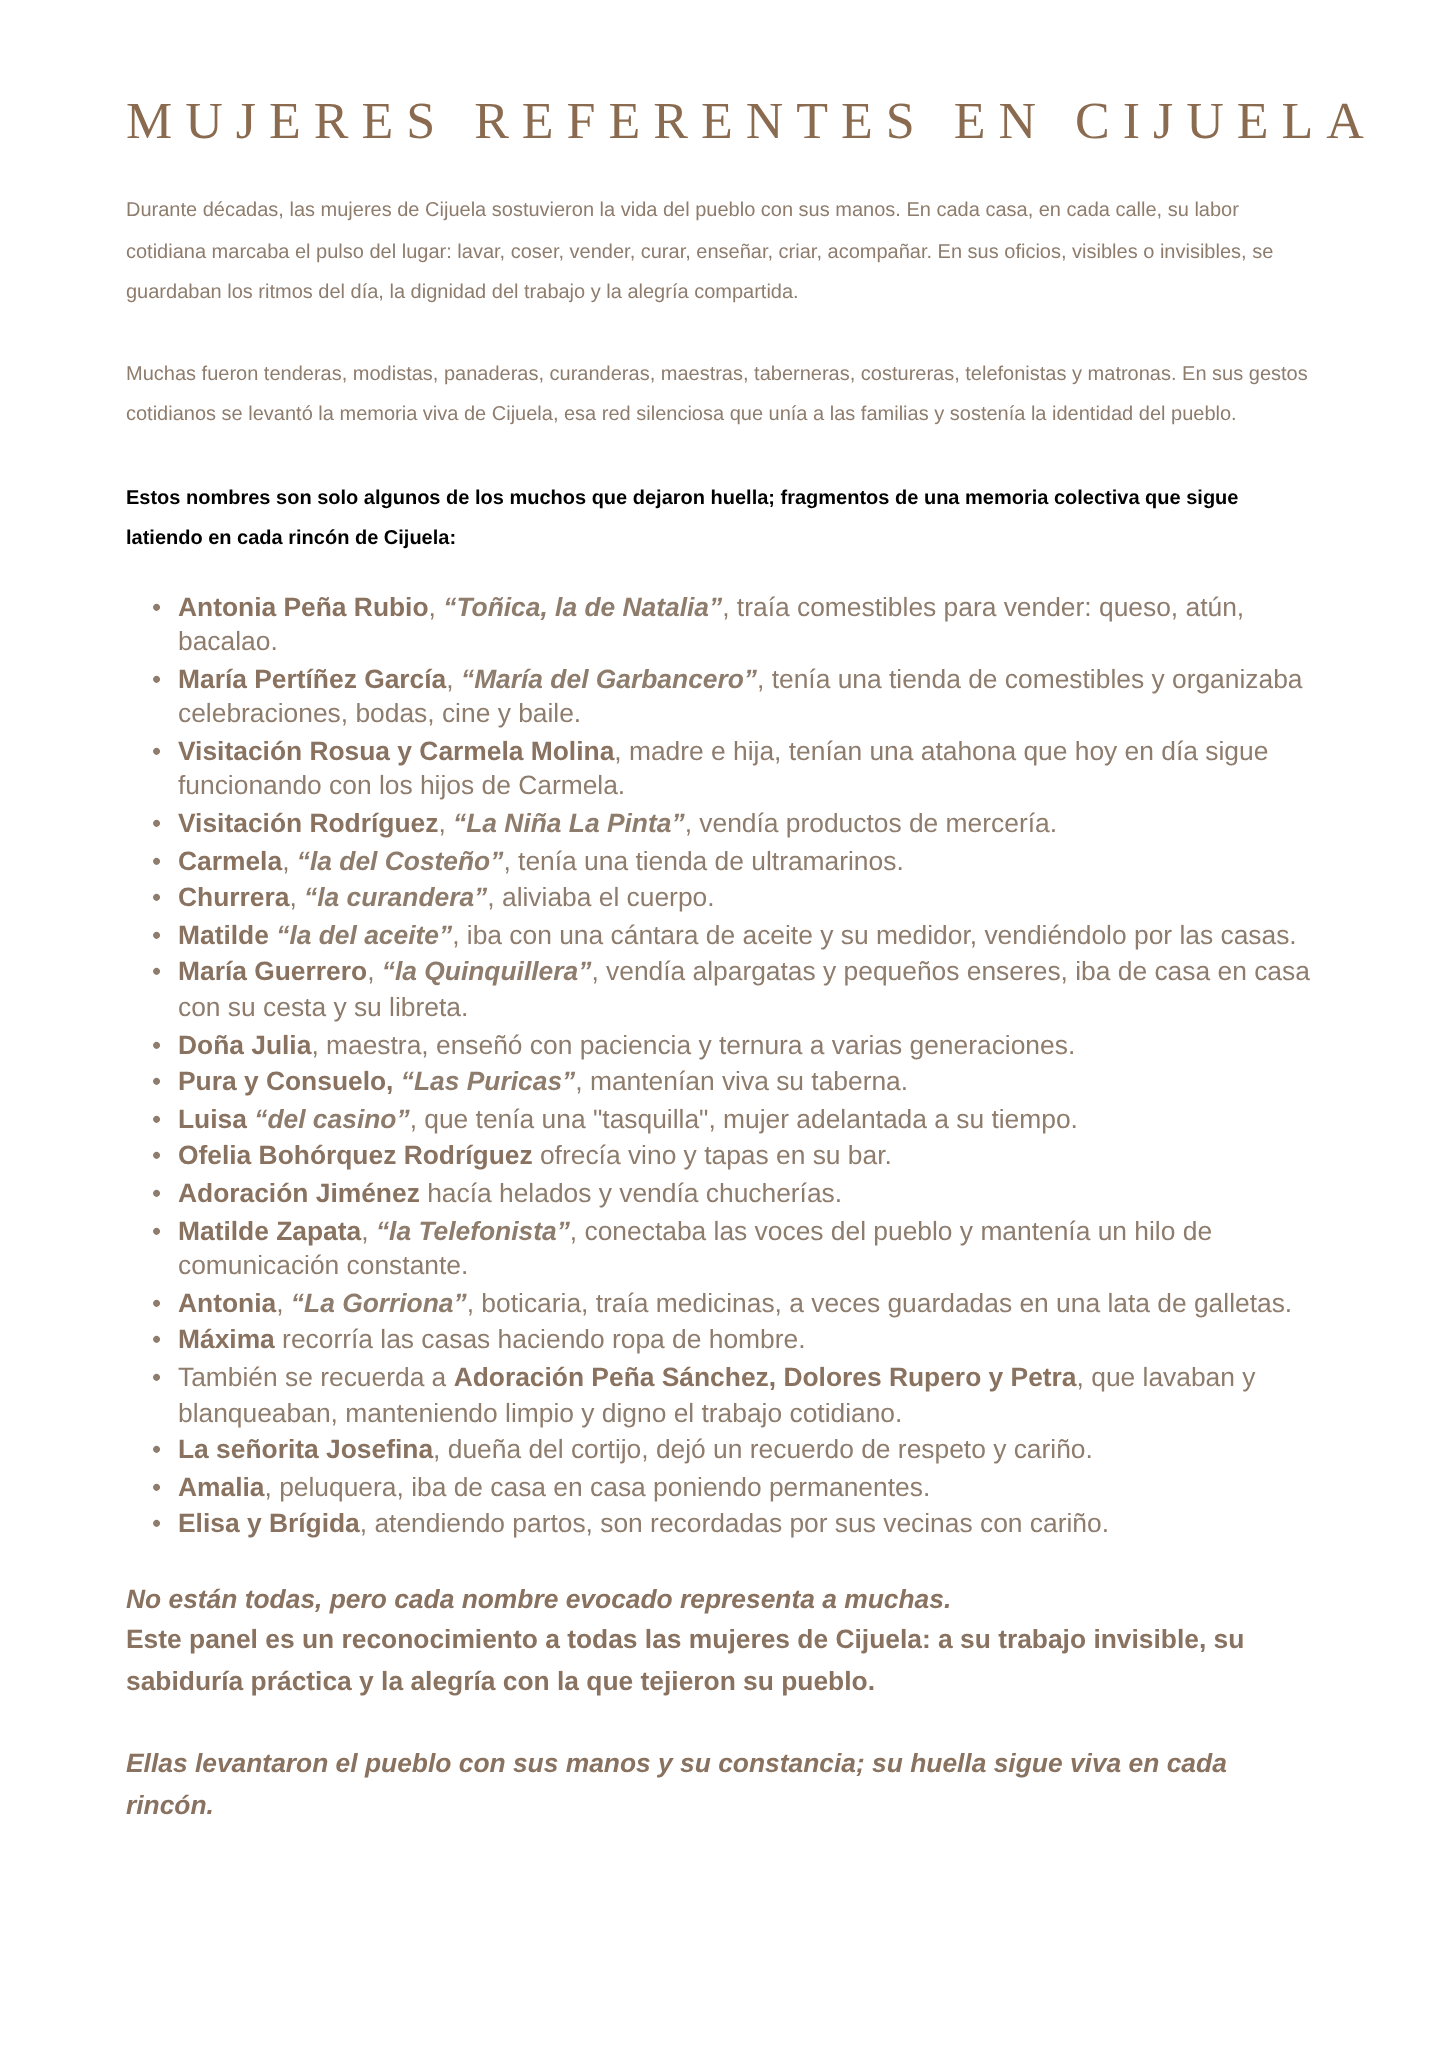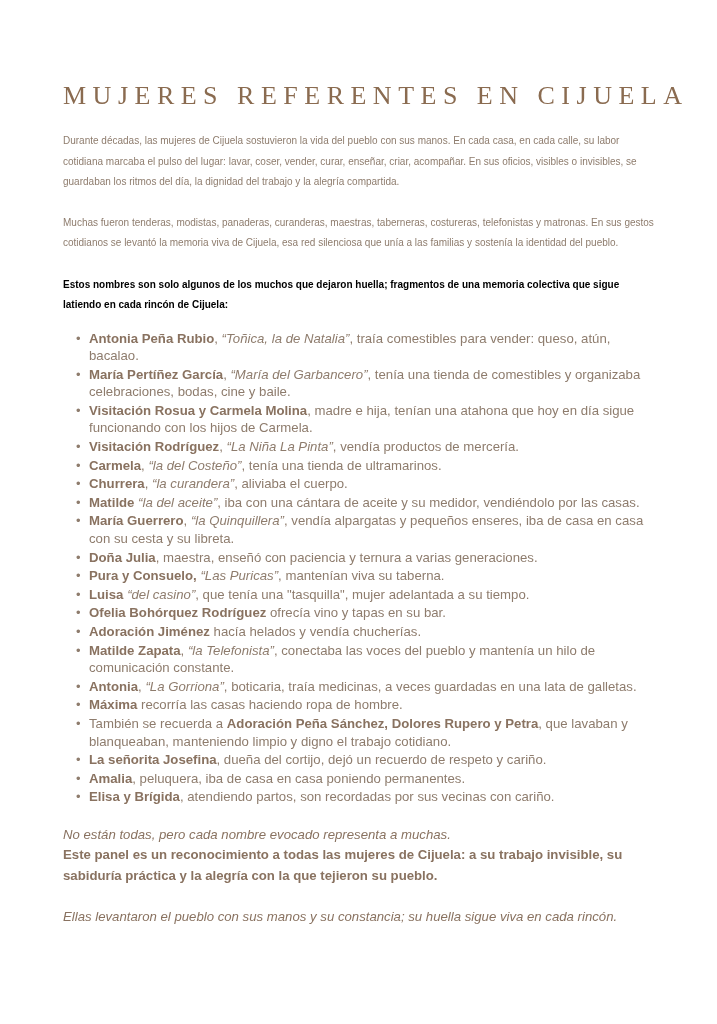--- a/index.html
+++ b/index.html
@@ -6,21 +6,21 @@
     margin: 0;
     padding: 0;
     background: #ffffff;
   }
   .page {
     position: relative;
     width: 717px;
     height: 1024px;
     background: #ffffff;
     box-sizing: border-box;
-    padding: 67px 62px 0 63px;
+    padding: 32px 62px 0 63px;
     font-family: "Liberation Sans", sans-serif;
     color: #8e7c6d;
     overflow: hidden;
   }
   .doc-title {
     font-family: "Liberation Serif", serif;
     font-weight: 500;
     font-size: 26px;
     letter-spacing: 6.5px;
     color: #8a6b50;
@@ -53,33 +53,33 @@
   ul.names-list li::before {
     content: "•";
     position: absolute;
     left: -13px;
     top: 0;
     color: #8e7c6d;
     font-size: 13px;
   }
   .seg-r { font-weight: 400; font-style: normal; }
   .seg-b { font-weight: 700; font-style: normal; color: #897260; }
-  .seg-i { font-weight: 400; font-style: italic; text-align: center; }
+  .seg-i { font-weight: 700; font-style: italic; text-align: center; }
   .seg-bi { font-weight: 700; font-style: italic; color: #897260; }
   .closing {
     font-size: 13.2px;
     line-height: 20.5px;
     margin: 0;
     color: #897260;
   }
   .closing.first {
     margin-top: 19px;
   }
   .closing.bi {
-    font-weight: 400;
+    font-weight: 700;
     font-style: italic;
   }
   .closing.b {
     font-weight: 700;
     font-style: normal;
   }
   .closing.spaced {
     margin-top: 21px;
   }
 </style>

